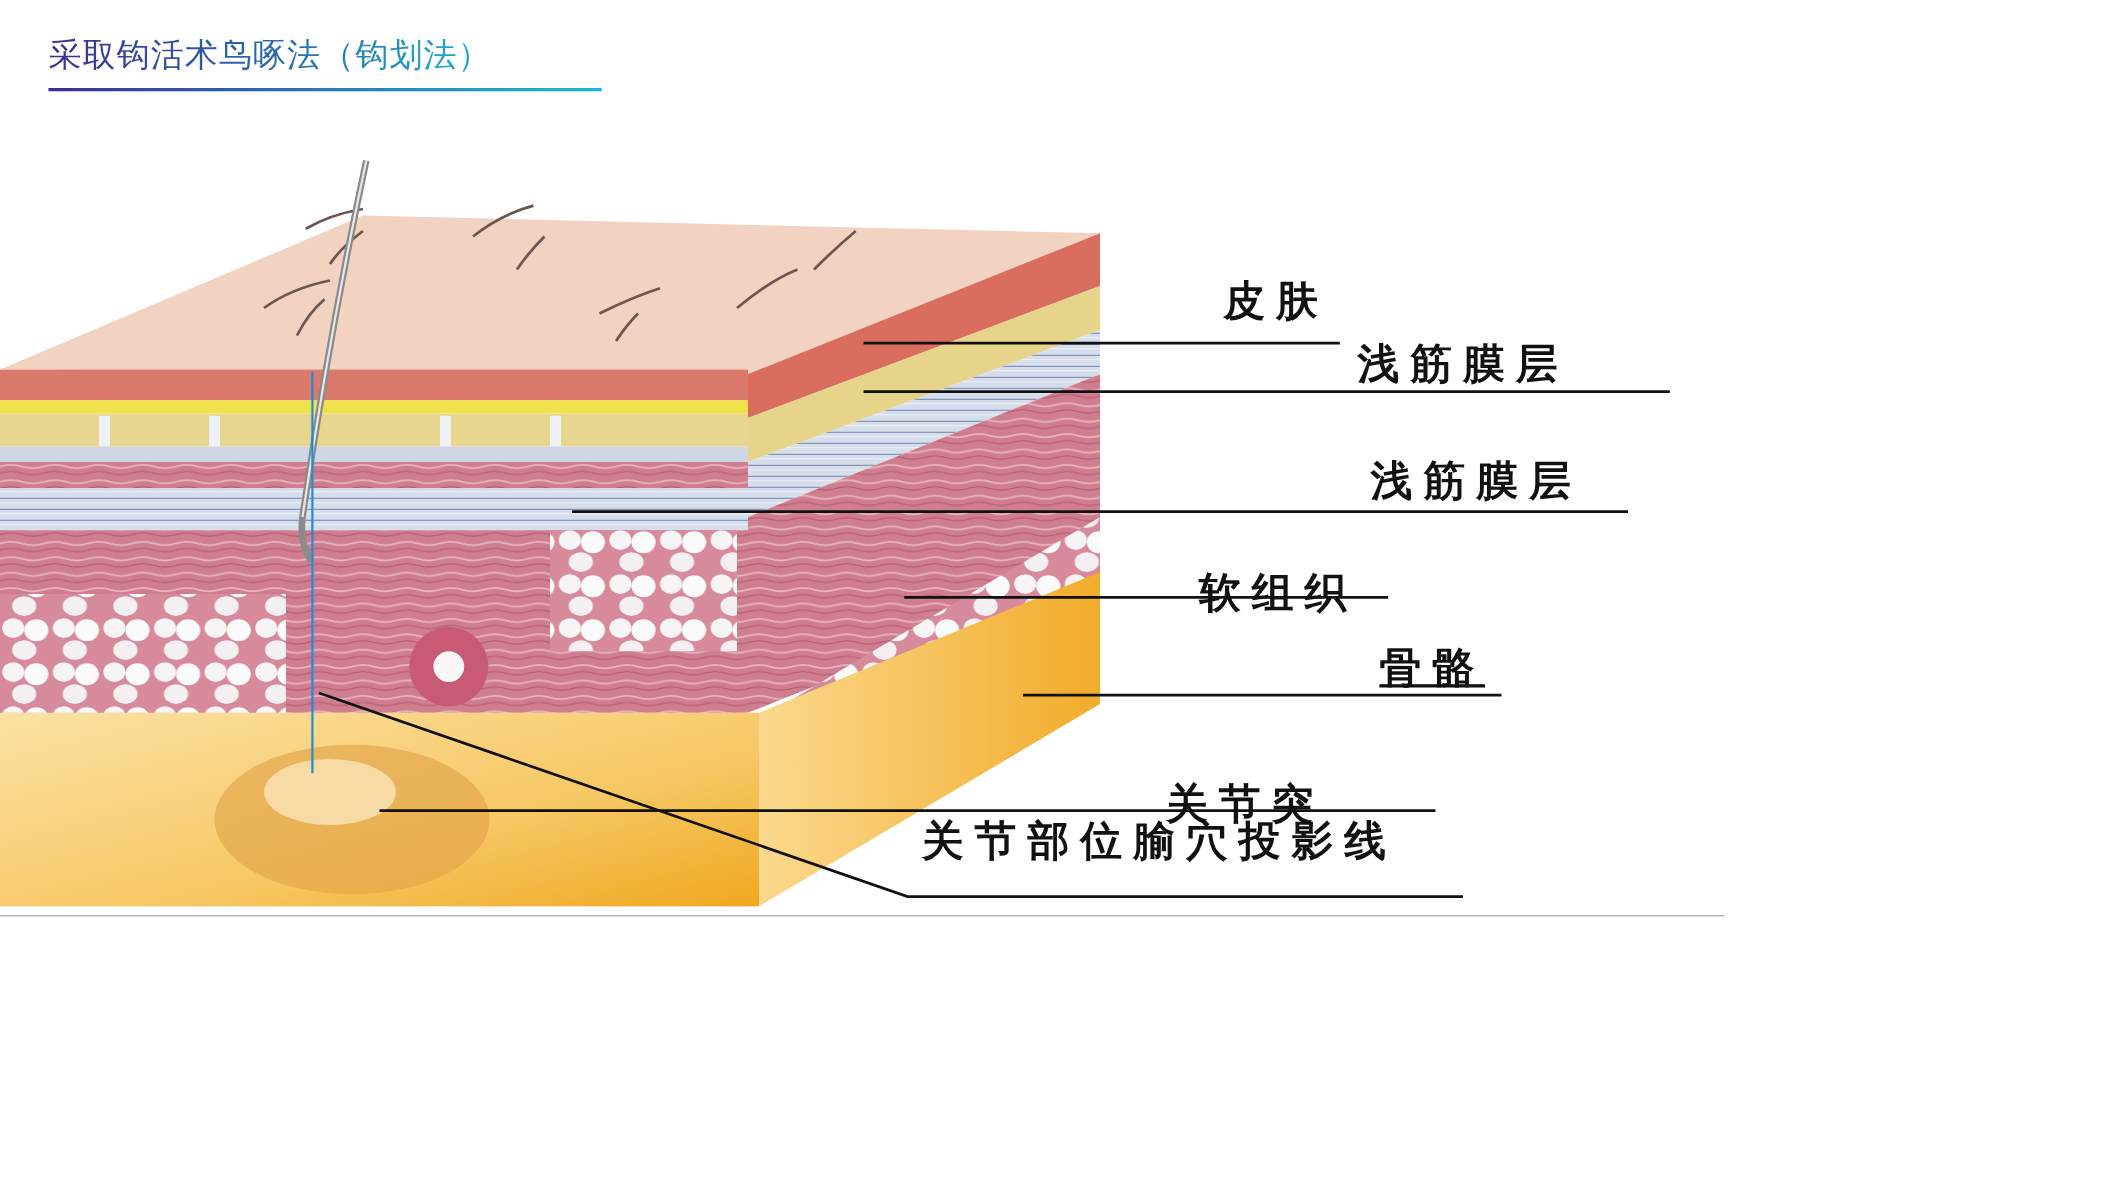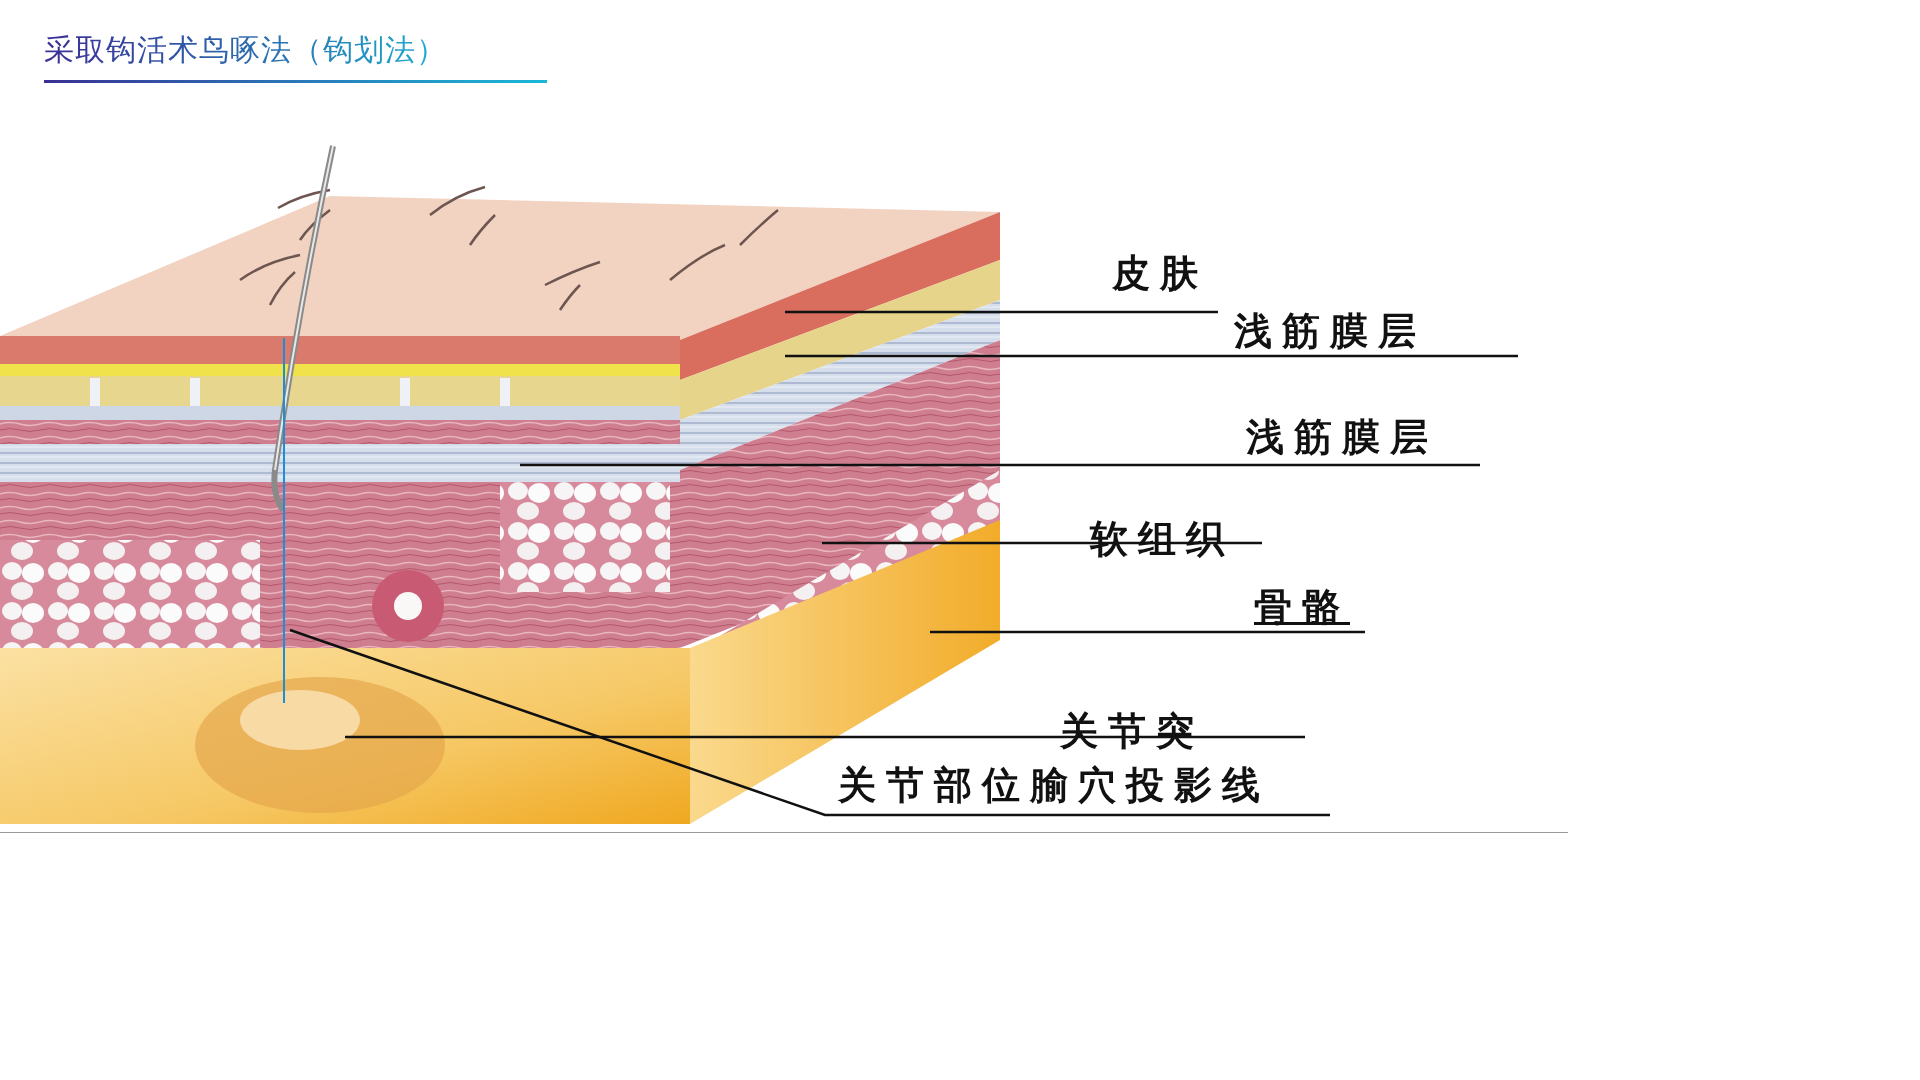--- a/index.html
+++ b/index.html
@@ -109,15 +109,15 @@
     <polyline points="290,630 825,815 1330,815" fill="none"></polyline>
   </g>
 </svg>
 
 <div class="lbl" style="left:1112px; top:248px;">皮肤</div>
 <div class="lbl" style="left:1234px; top:306px;">浅筋膜层</div>
 <div class="lbl" style="left:1246px; top:412px;">浅筋膜层</div>
 <div class="lbl" style="left:1090px; top:514px;">软组织</div>
 <div class="lbl" style="left:1254px; top:582px;text-decoration:underline;">骨骼</div>
 <div class="lbl" style="left:1060px; top:706px;">关节突</div>
-<div class="lbl" style="left:838px; top:760px;">关节部位腧穴投影线</div>
+<div class="lbl" style="left:838px; top:739px;">关节部位腧穴投影线</div>
 
 <div class="footer-rule"></div>
 
 </body></html>

